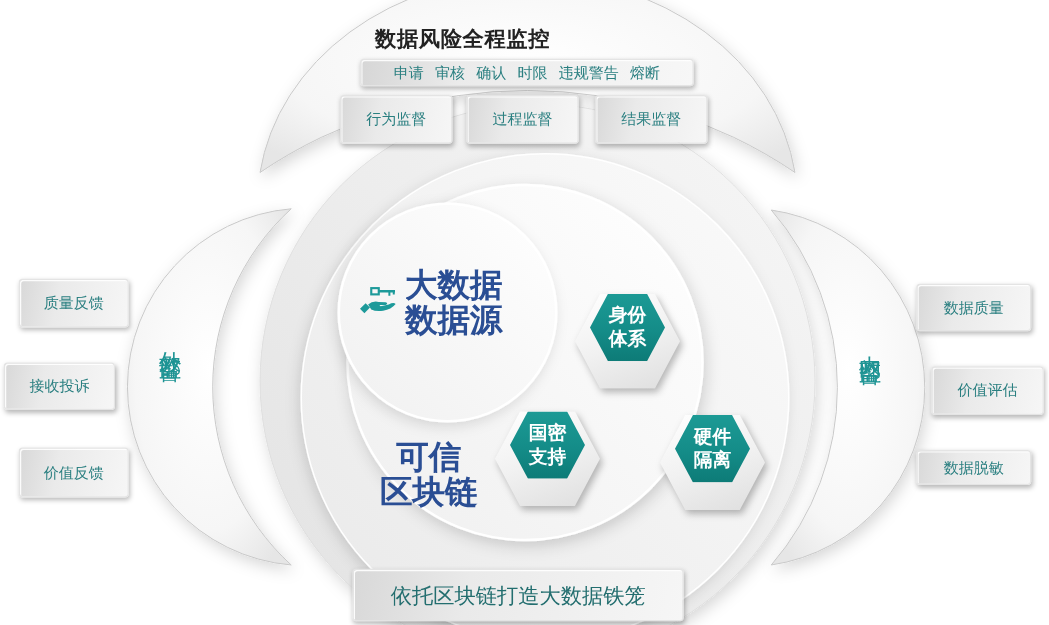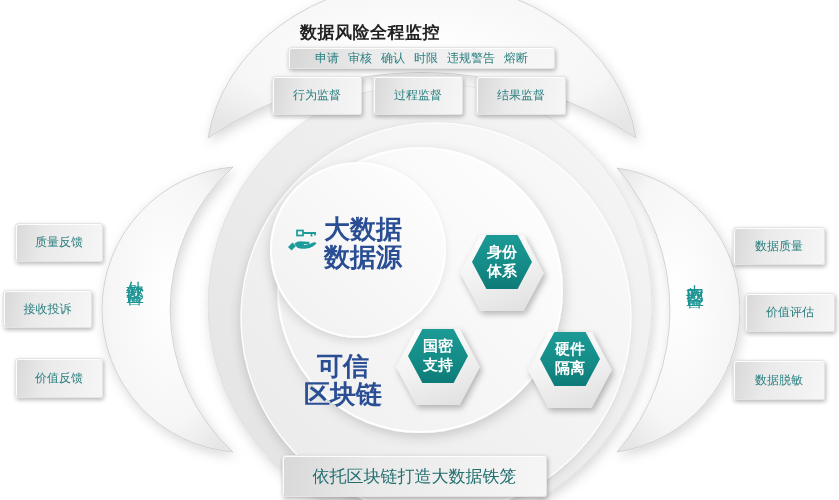--- a/index.html
+++ b/index.html
@@ -117,21 +117,21 @@
     <span>价值反馈</span>
   </div>
   <div class="vlabel" style="left:125px;top:267px;">外部监督</div>
 
   <div class="box" style="left:733px;top:227px;width:92px;height:38px;">
     <span>数据质量</span>
   </div>
   <div class="box" style="left:745px;top:293px;width:90px;height:39px;">
     <span>价值评估</span>
   </div>
-  <div class="box" style="left:733px;top:360px;width:92px;height:40px;align-items:center;">
+  <div class="box" style="left:733px;top:360px;width:92px;height:28px;align-items:center;">
     <span>数据脱敏</span>
   </div>
   <div class="vlabel" style="left:685px;top:270px;">内部监督</div>
 
   <svg class="icon" viewBox="0 0 30 24">
     <rect x="9" y="1.5" width="6" height="5" fill="none" stroke="#1d9a9a" stroke-width="1.7"></rect>
     <line x1="15" y1="4" x2="28" y2="4" stroke="#1d9a9a" stroke-width="2"></line>
     <line x1="23.5" y1="4" x2="23.5" y2="7.5" stroke="#1d9a9a" stroke-width="1.6"></line>
     <line x1="27" y1="4" x2="27" y2="6.5" stroke="#1d9a9a" stroke-width="1.6"></line>
     <polygon points="0,18 4.5,13.5 8,17 3.5,21.5" fill="#1d9a9a"></polygon>

